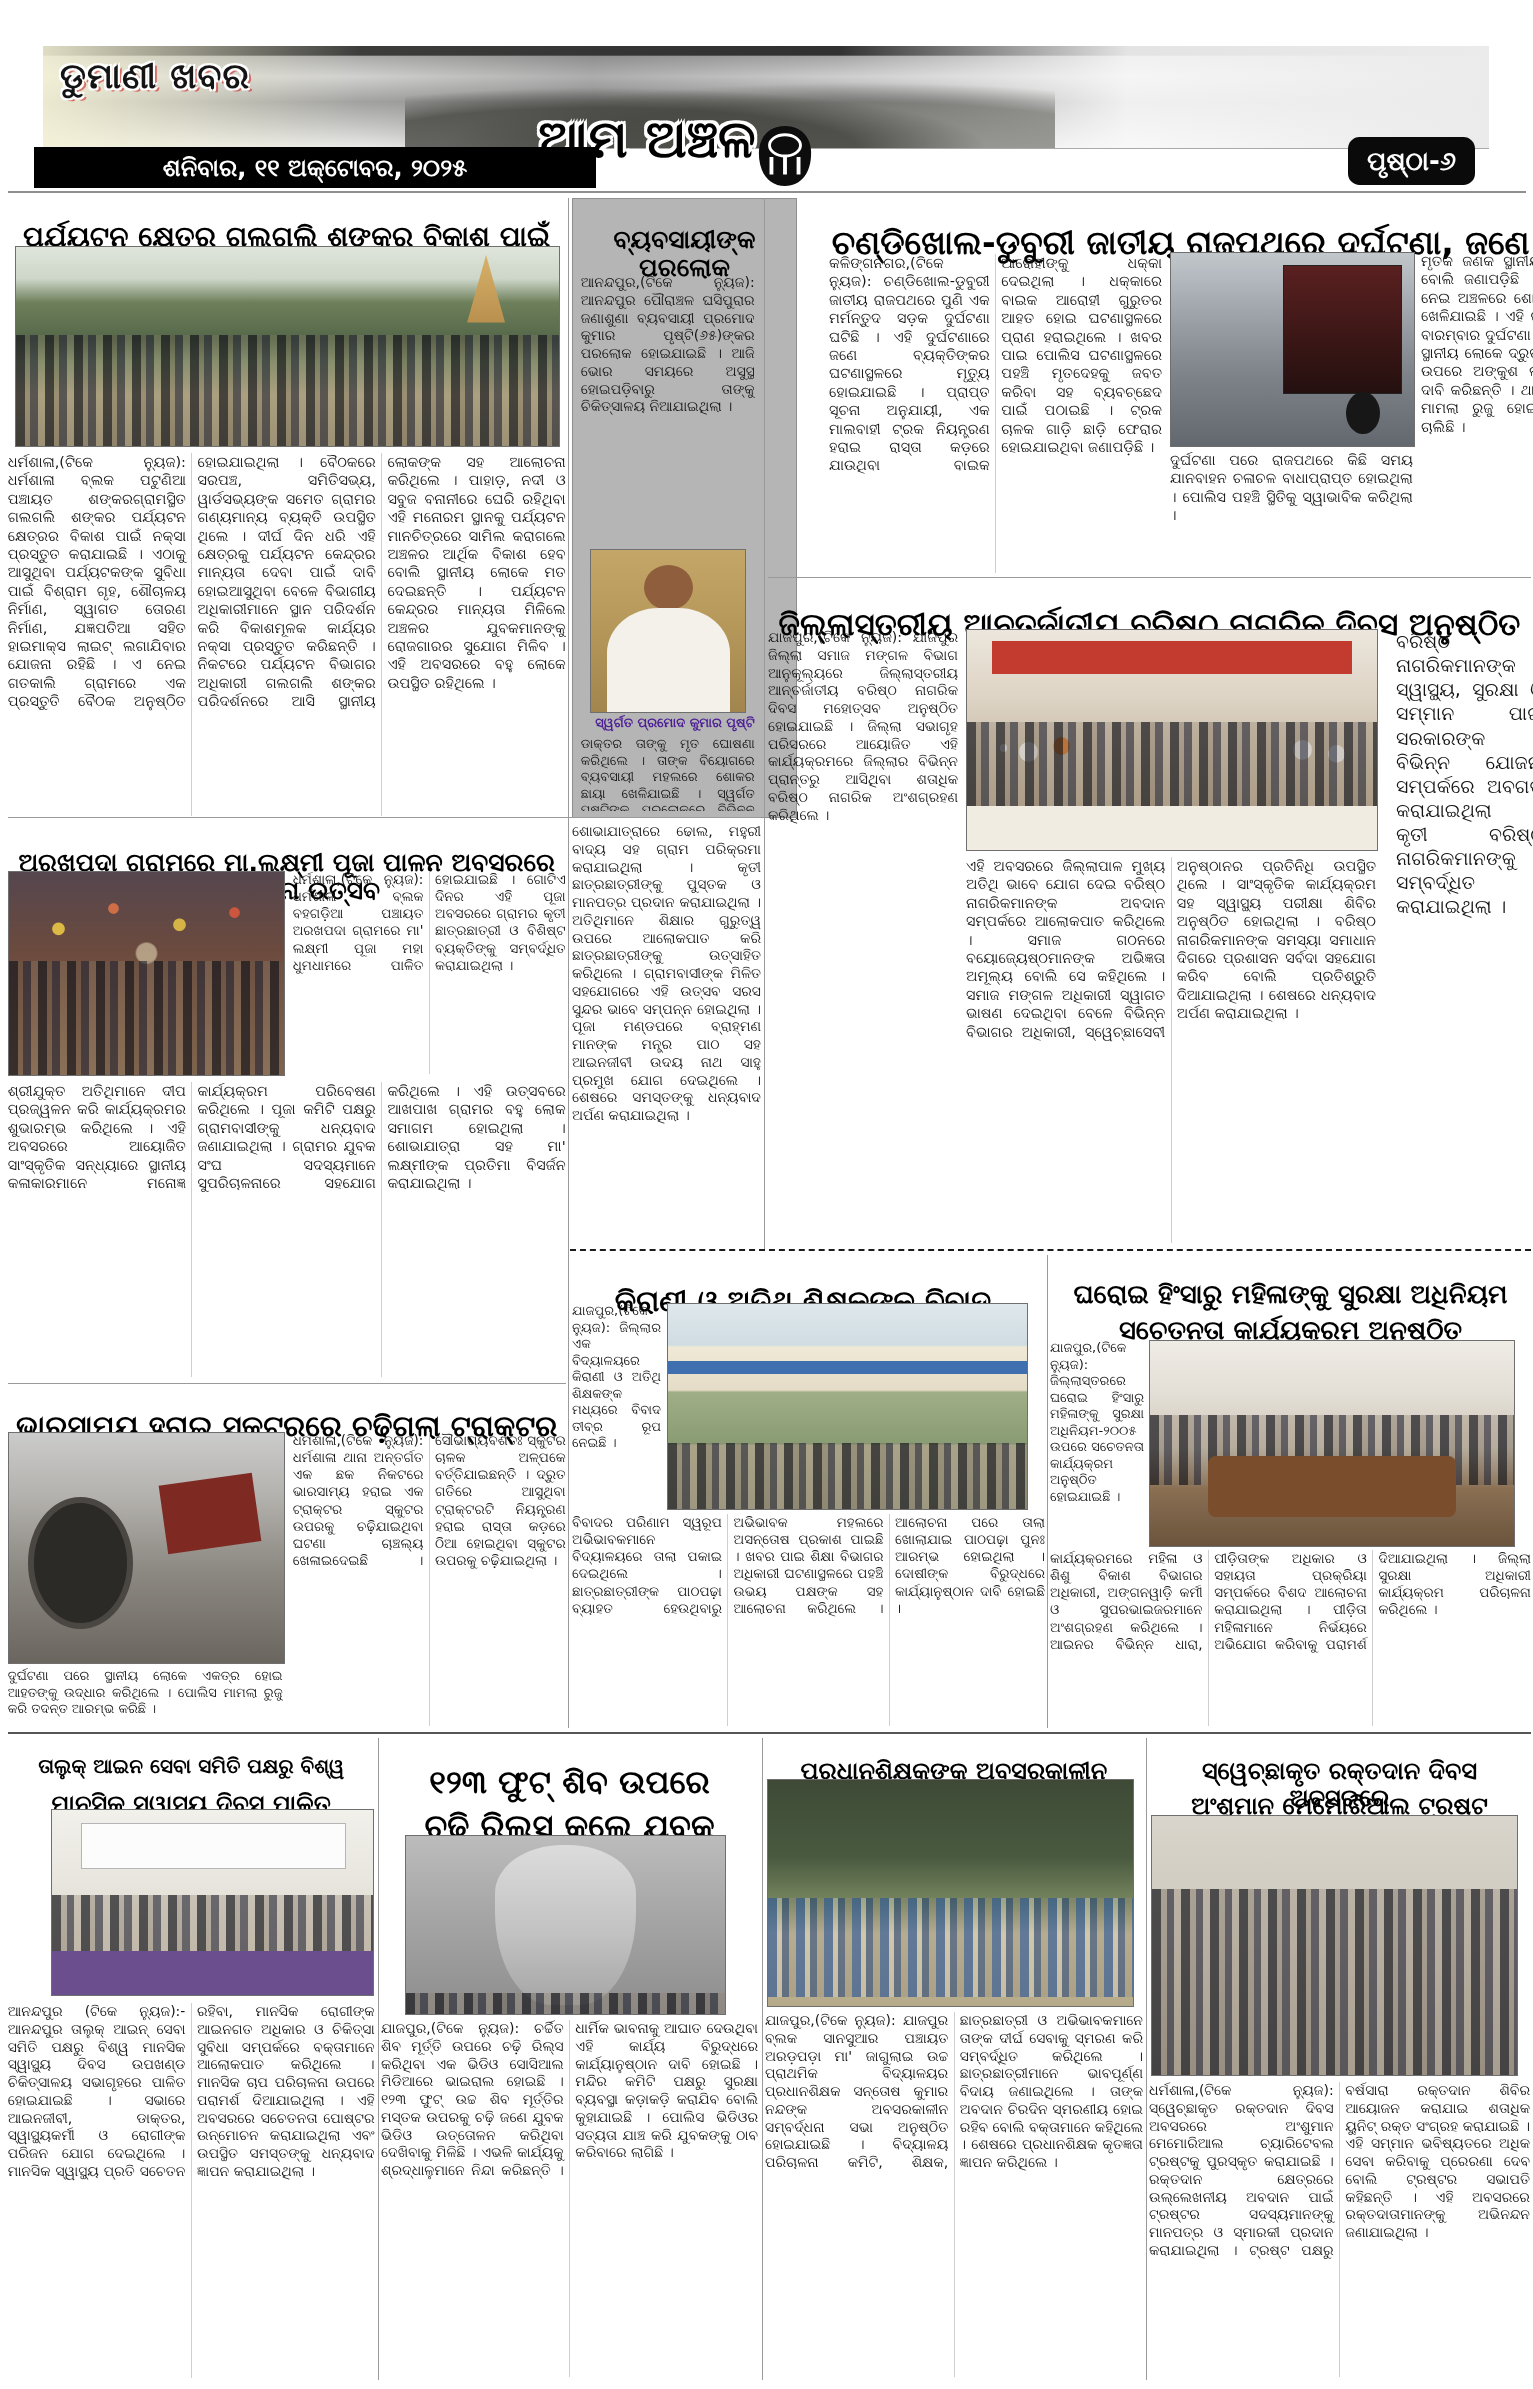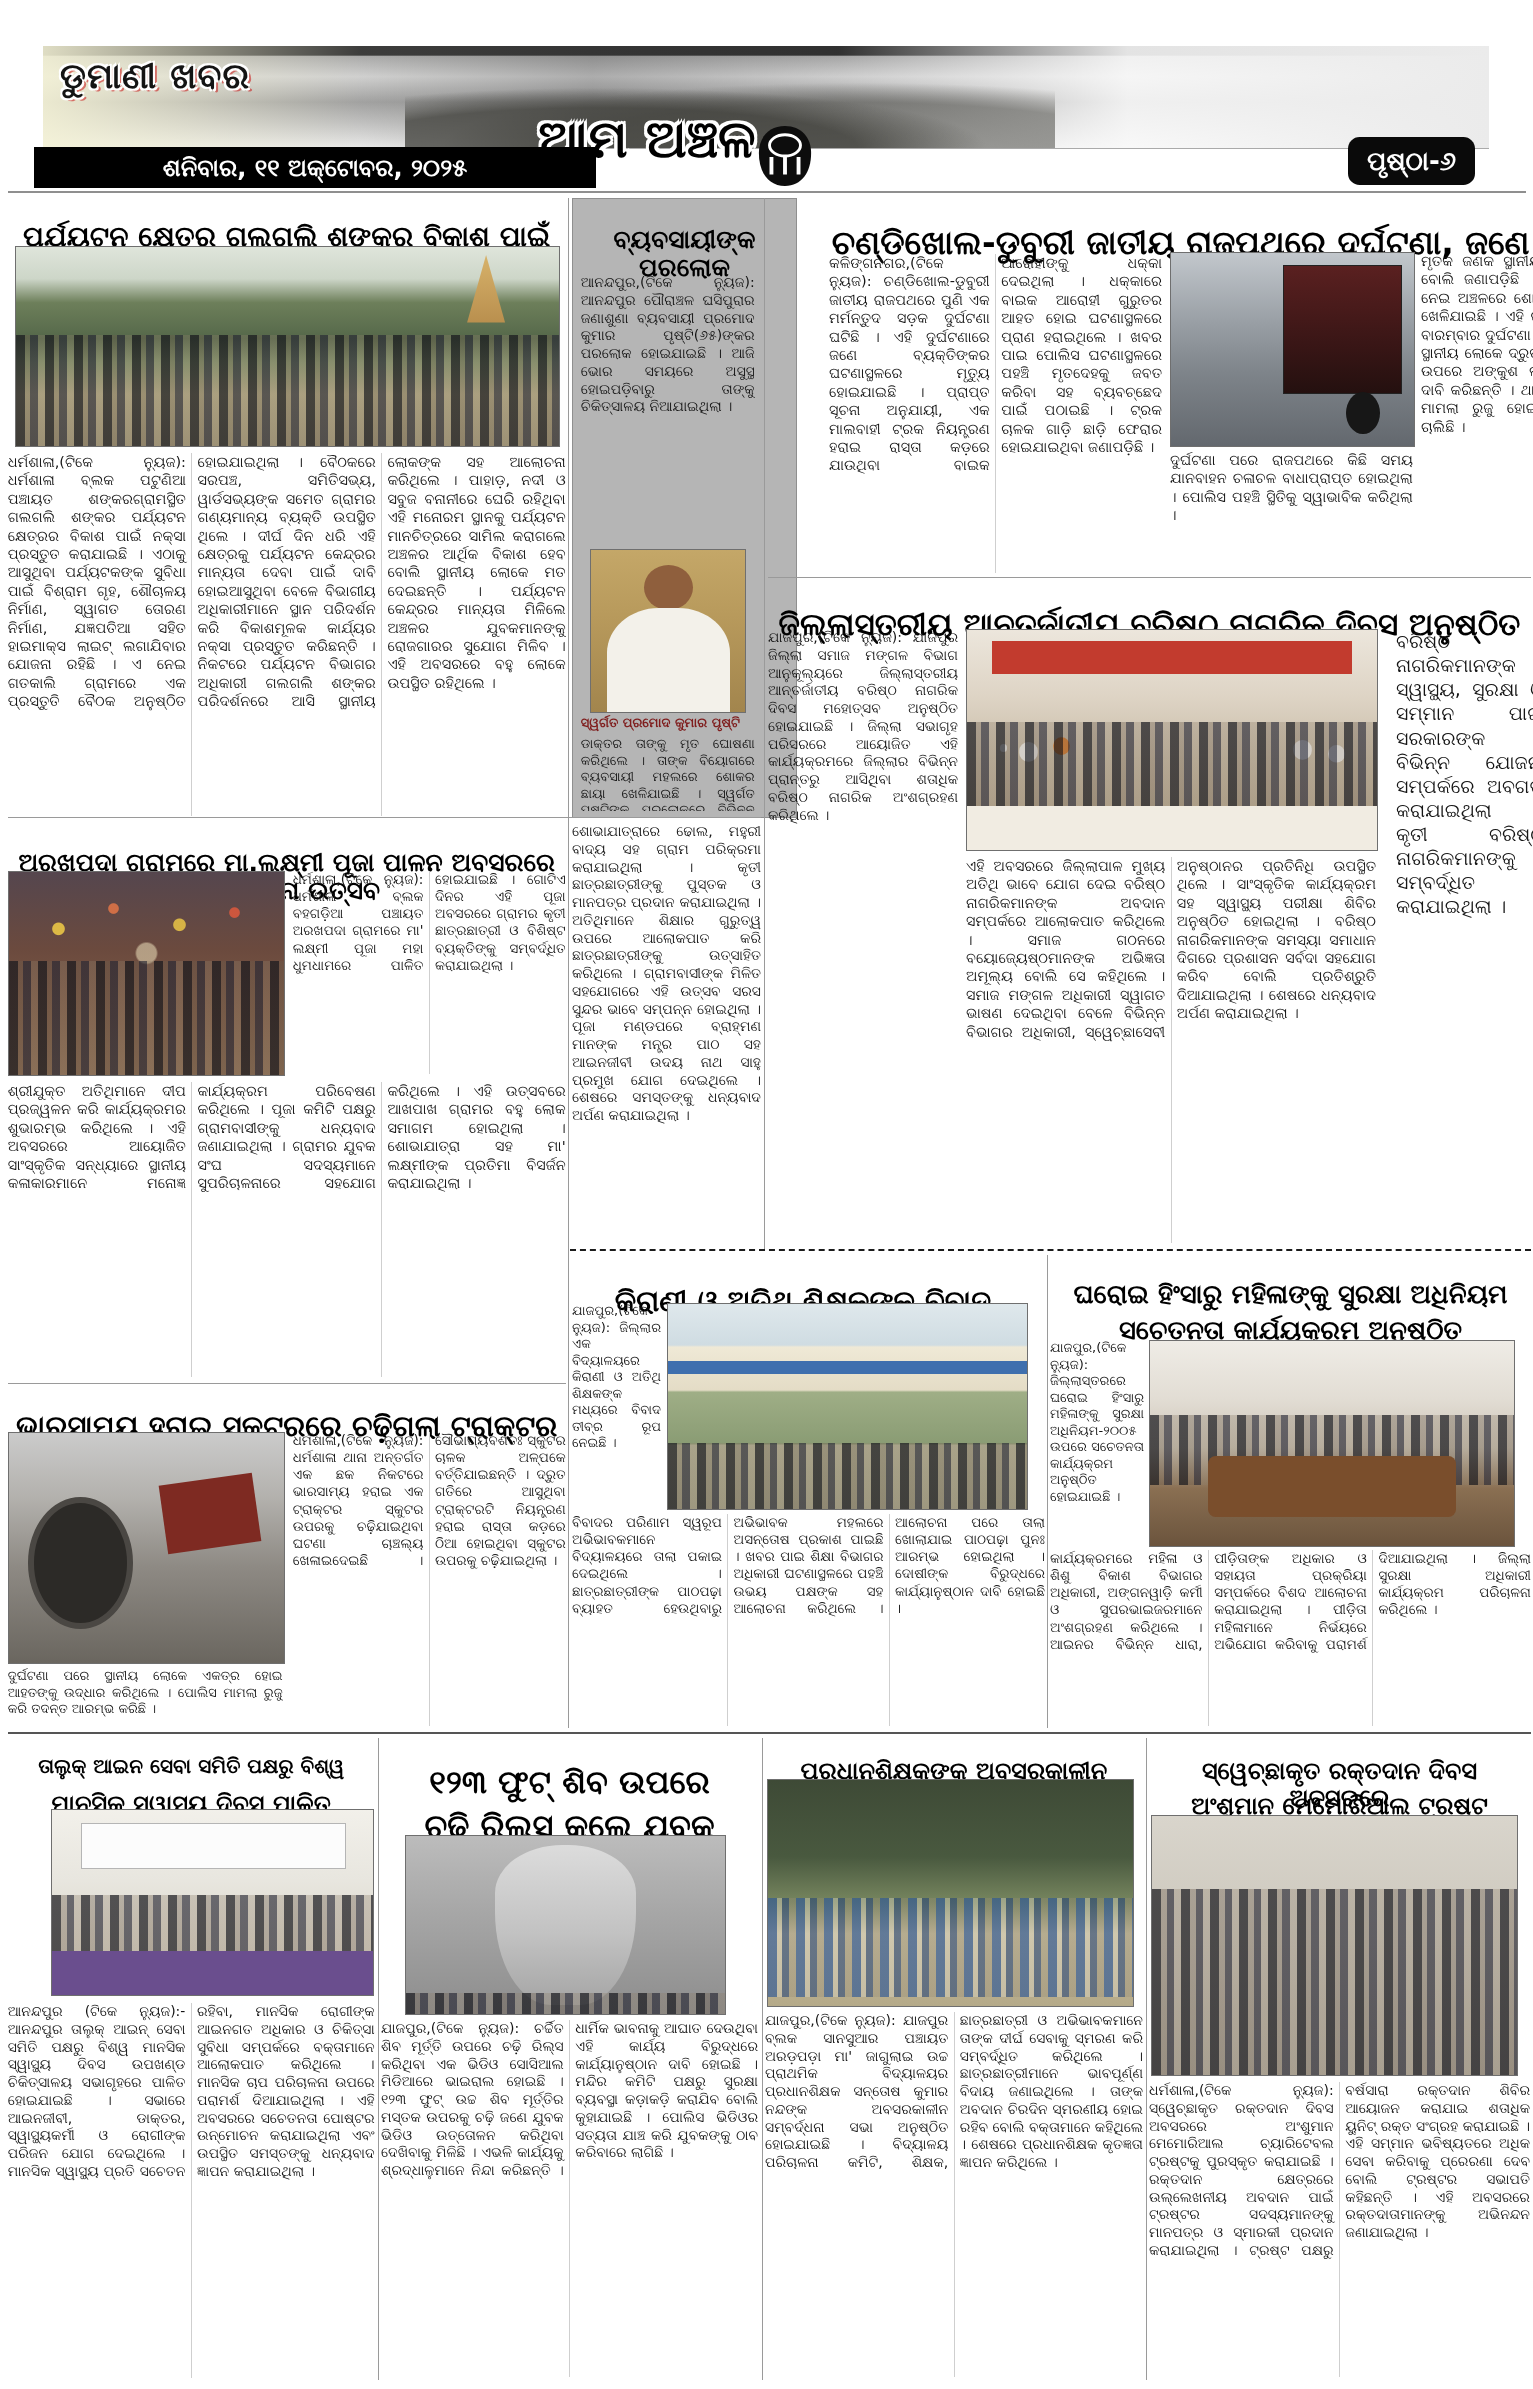--- a/index.html
+++ b/index.html
@@ -28,21 +28,21 @@
   .mast-rule{position:absolute;left:7.7px;top:191px;width:1518px;height:1.9px;background:#8f8f8f;}
   
   .art{position:absolute;}
   .hl{position:absolute;left:0;right:0;font-weight:bold;color:#000;text-align:center;line-height:1.12;}
   .bd{position:absolute;font-size:14.5px;line-height:1.27;text-align:justify;color:#151515;overflow:hidden;}
   .c2{column-count:2;column-gap:11.6px;column-rule:1px solid #cfcfcf;}
   .c3{column-count:3;column-gap:11.6px;column-rule:1px solid #cfcfcf;}
   .photo{position:absolute;overflow:hidden;border:1px solid #6f6f6f;}
   .ppl{position:absolute;bottom:0;left:0;right:0;height:56%;
     background:repeating-linear-gradient(90deg, rgba(25,25,30,.72) 0 8.7px, rgba(105,90,75,.38) 8.7px 14.5px, rgba(40,40,52,.66) 14.5px 22px, rgba(140,125,105,.32) 22px 29px);}
-  .caption{font-size:13px;font-weight:bold;text-align:left;color:#7f1d1d;line-height:1.2;}
+  .caption{font-size:13px;font-weight:bold;text-align:right;color:#4c1d95;line-height:1.2;}
   .vline{position:absolute;width:1px;background:#9a9a9a;}
   .hline{position:absolute;height:1px;background:#9a9a9a;}
   .dashline{position:absolute;height:0;border-top:2.9px dashed #1c1c1c;}
   
   .p-tourism{background:linear-gradient(180deg,#dfe5db 0%,#cdd6c8 16%,#6d7f5a 28%,#55684a 46%,#86976f 58%,#b9b08a 74%,#a59b7c 100%);}
   .p-temple{position:absolute;right:10%;top:4%;width:7%;height:34%;background:linear-gradient(180deg,#d7b26a,#b98f4e);clip-path:polygon(50% 0,100% 100%,0 100%);}
   .p-portrait{background:linear-gradient(180deg,#c4a768 0%,#b89a5c 40%,#a2854d 100%);}
   .ph-head{position:absolute;left:34%;top:9%;width:32%;height:28%;border-radius:50%;background:#8f5f3d;}
   .ph-shirt{position:absolute;left:10%;top:36%;width:80%;height:66%;border-radius:42% 42% 0 0;background:#f3f1ea;}
   .p-truck{background:linear-gradient(180deg,#c2c7cc 0%,#9aa0a6 35%,#7e848a 62%,#63686e 100%);}

